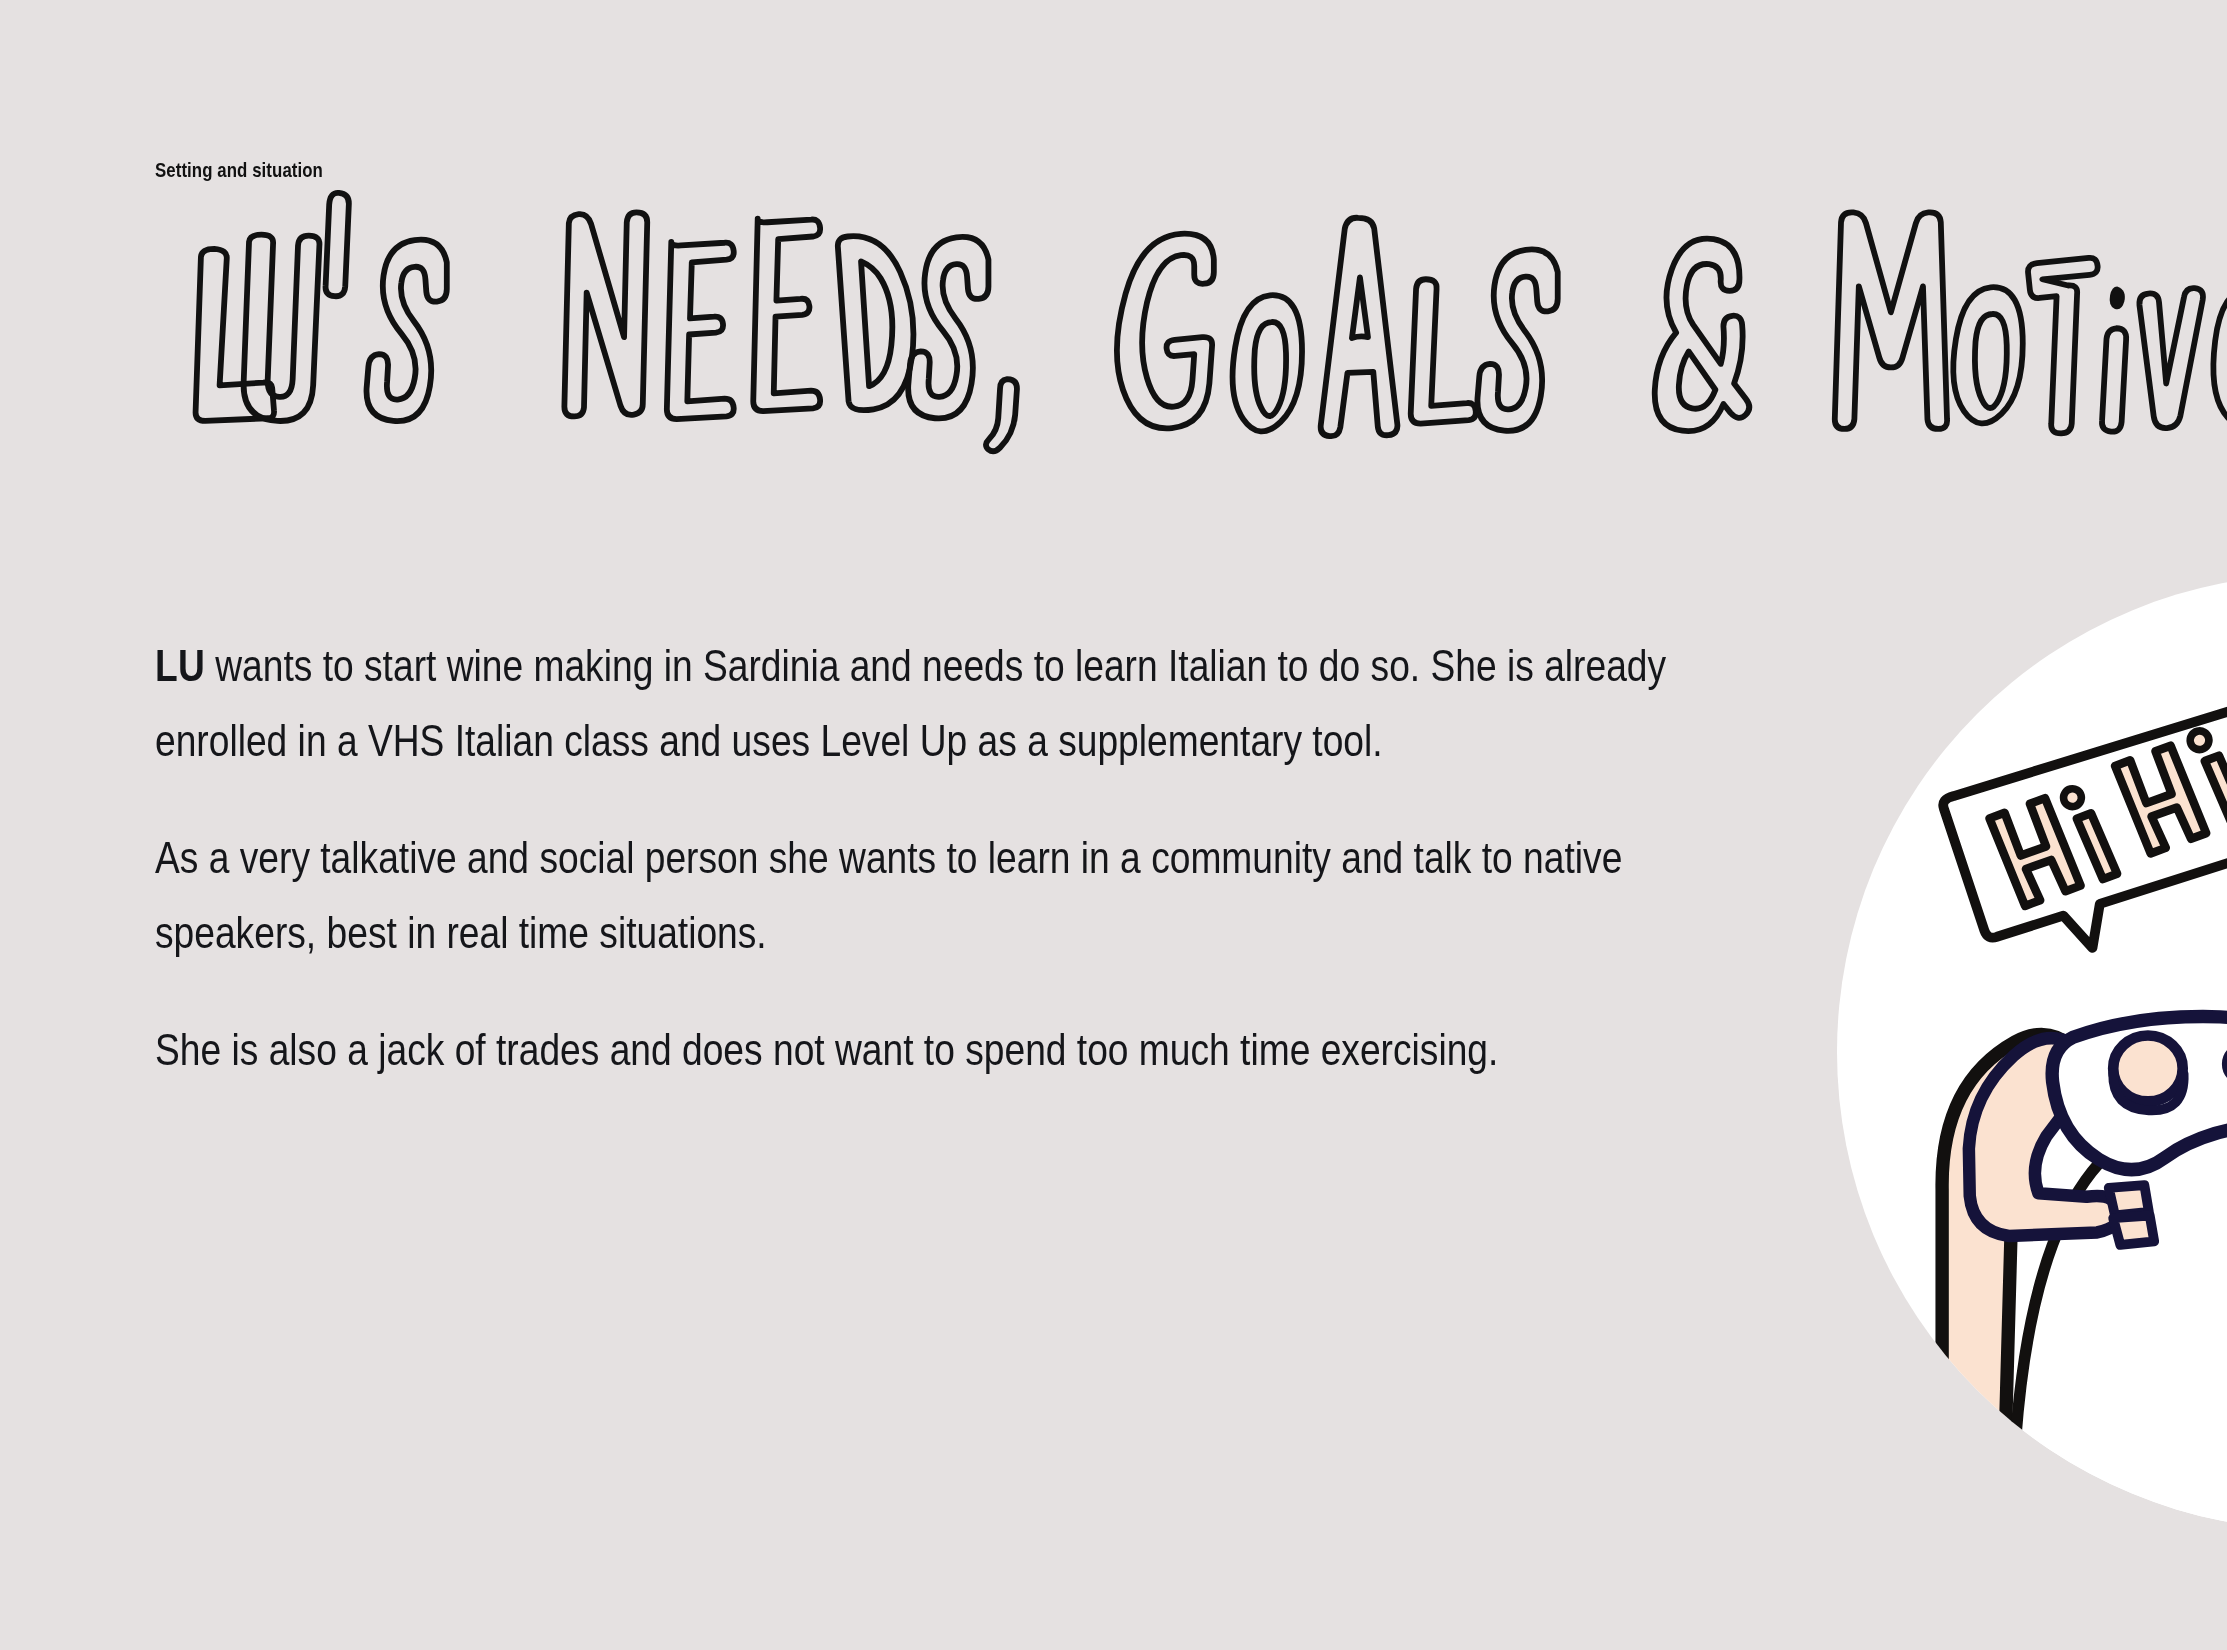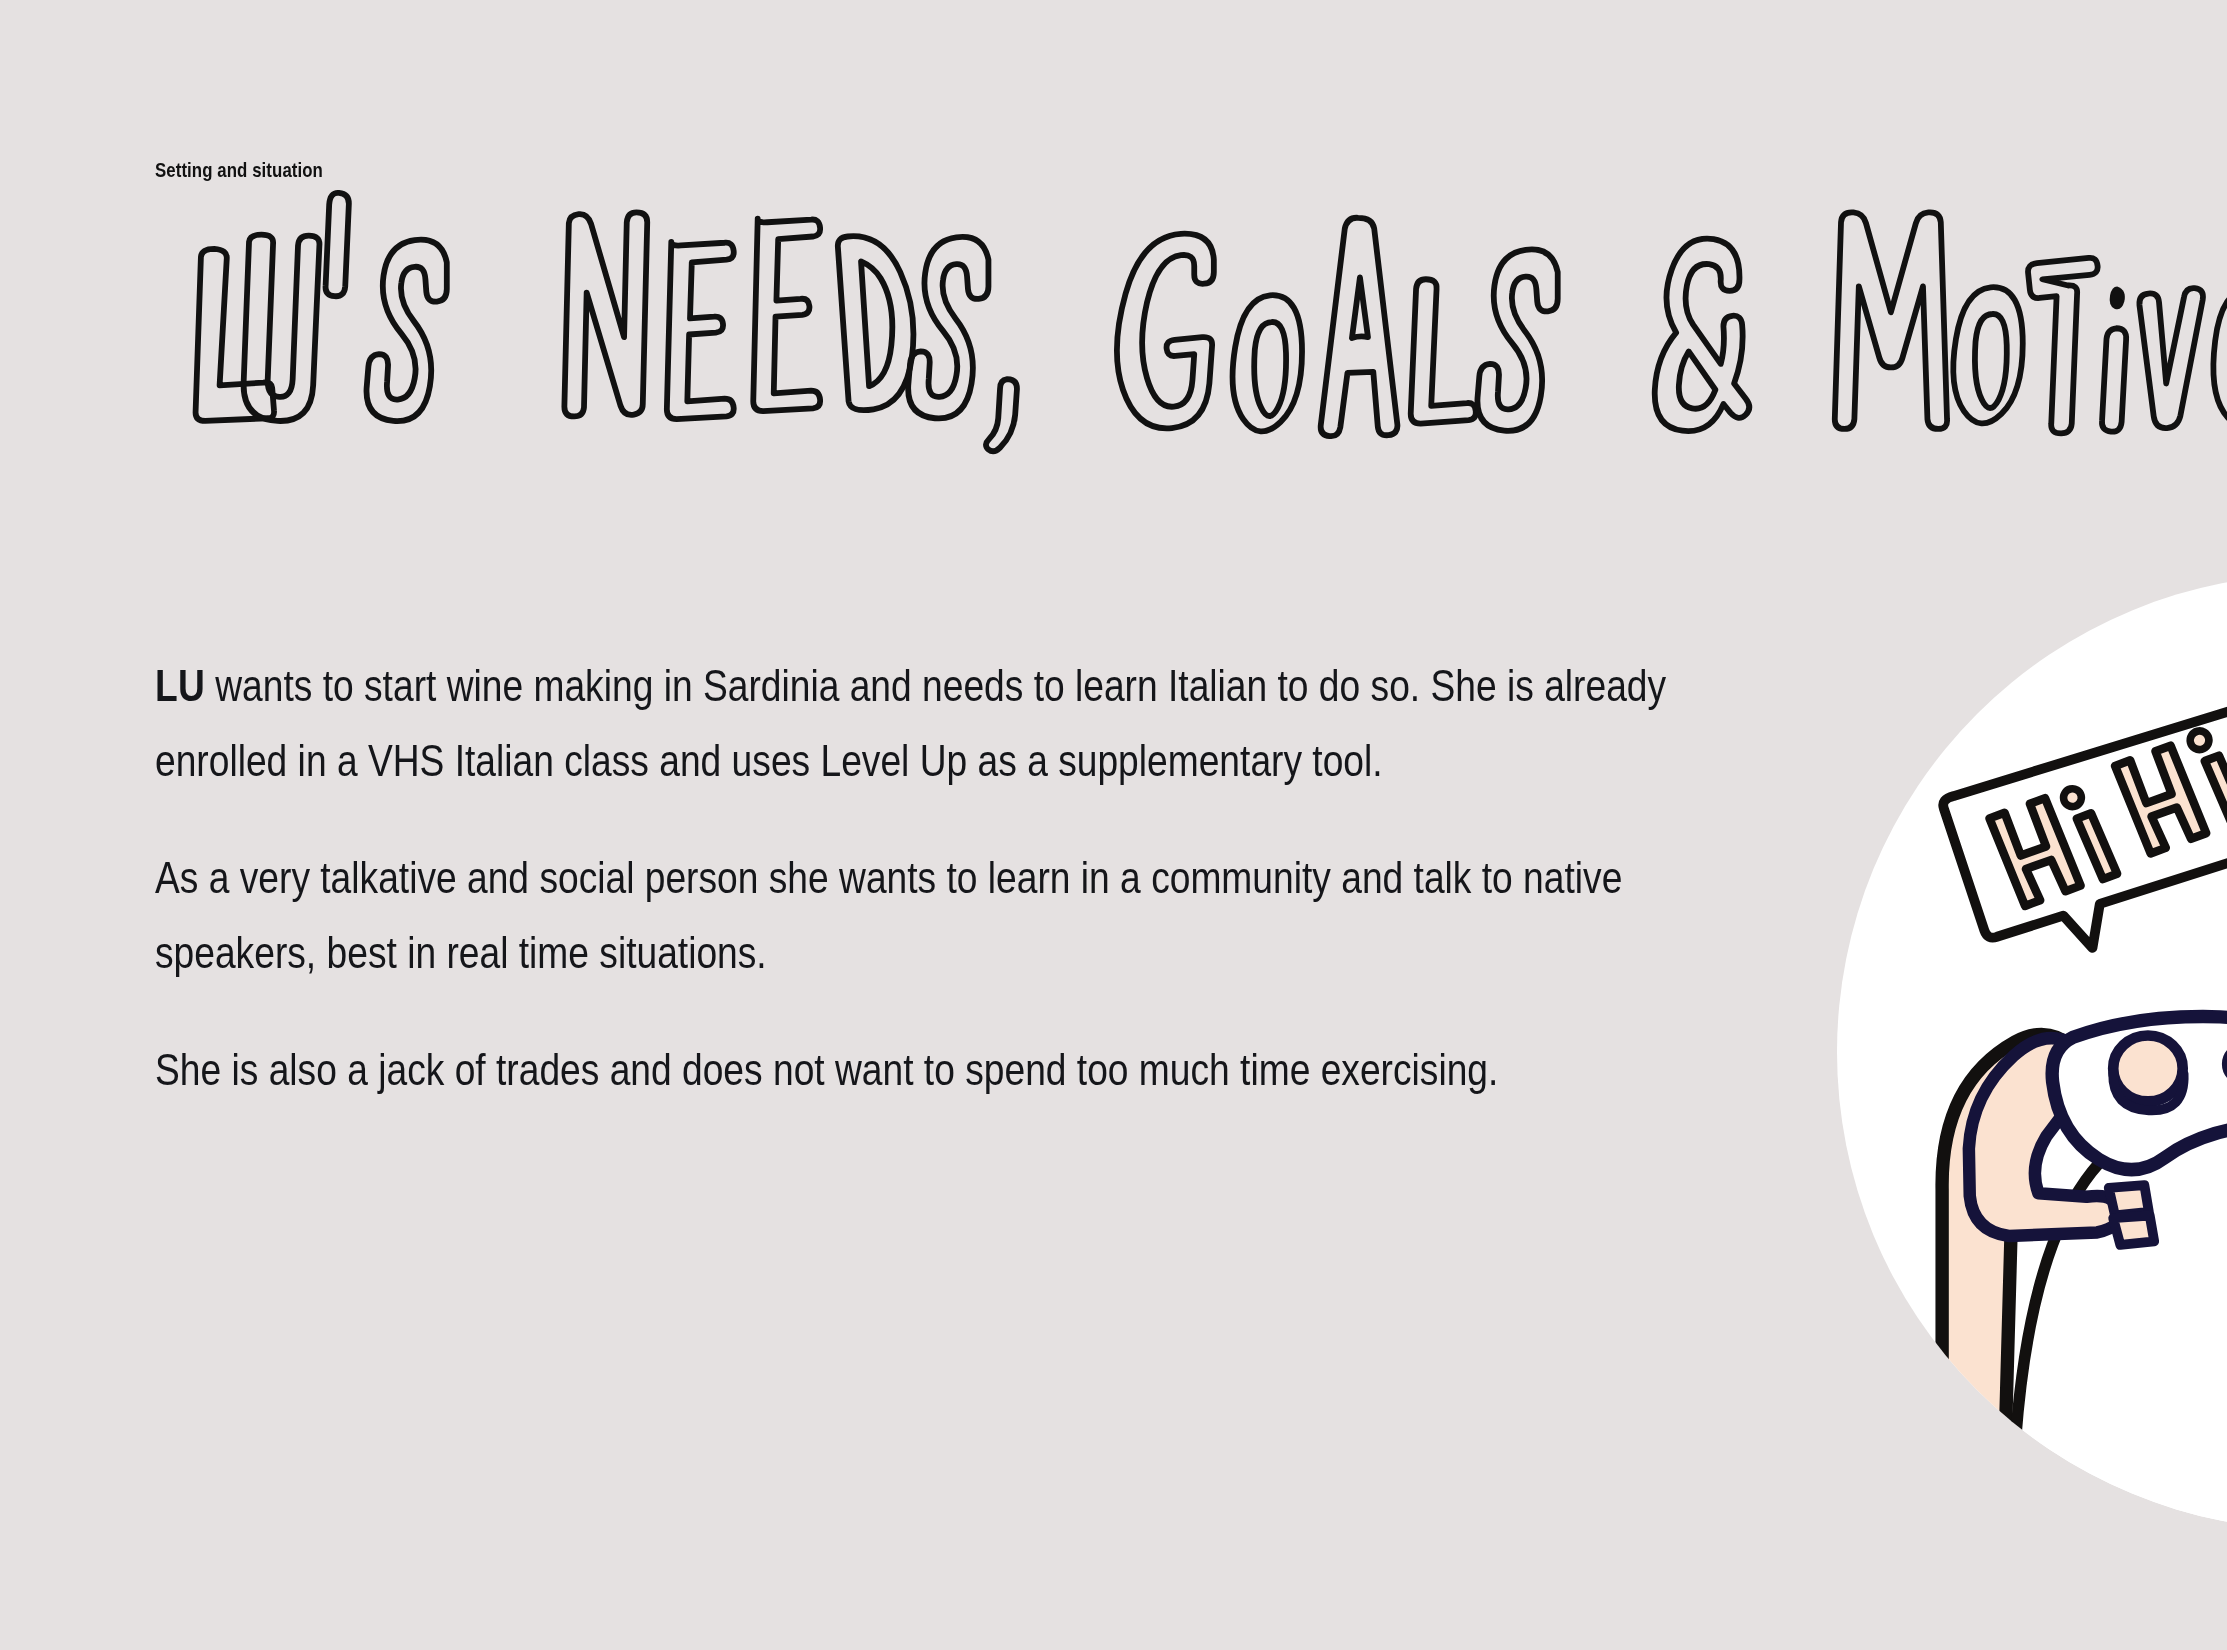--- a/index.html
+++ b/index.html
@@ -60,21 +60,21 @@
   }
   .title-dot {
     fill: #111111;
     stroke: none;
   }
 
   
   .body-copy {
     position: absolute;
     left: 155px;
-    top: 648px;
+    top: 628px;
     width: 1524px;
   }
   .para {
     font-family: "Liberation Sans Narrow", "Liberation Sans", sans-serif;
     font-size: 44px;
     line-height: 75px;
     color: #15161a;
     transform: scaleX(0.845);
     transform-origin: left top;
     width: 118%;

